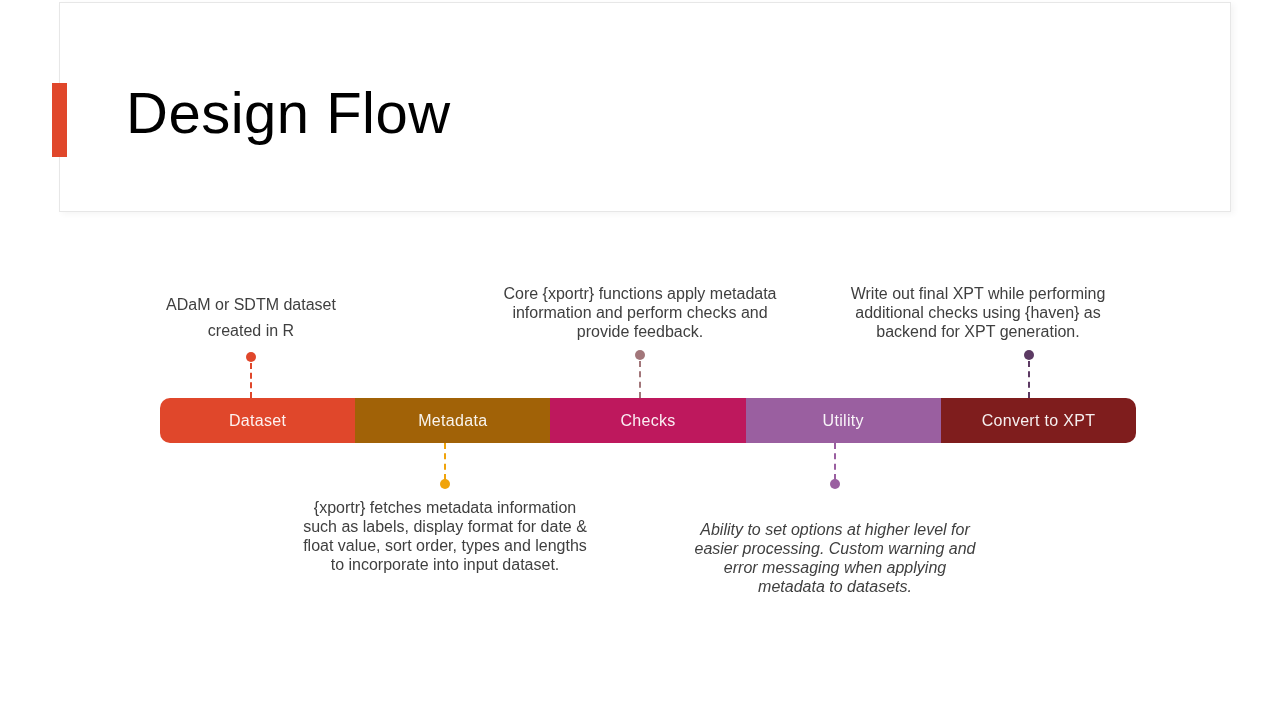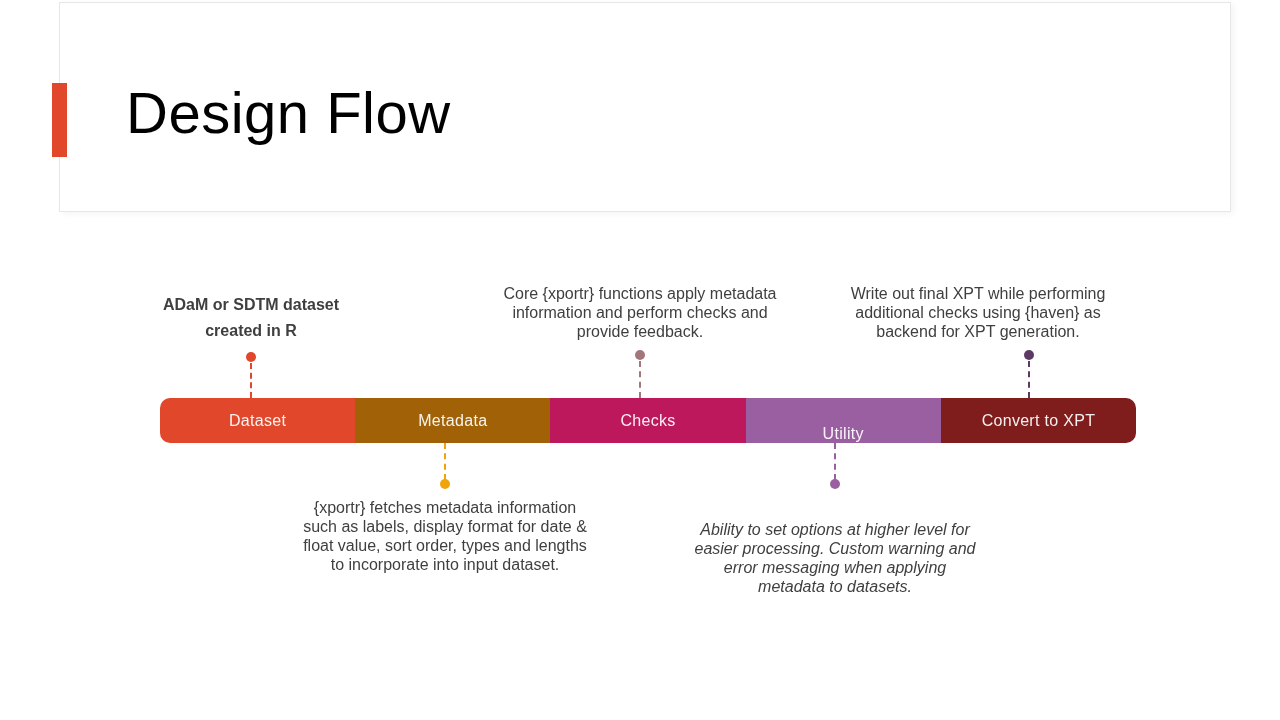--- a/index.html
+++ b/index.html
@@ -82,21 +82,21 @@
 
   
   .note {
     position: absolute;
     text-align: center;
     color: #3f3f3f;
     font-size: 16px;
     line-height: 19px;
     white-space: pre-line;
   }
-  #note-dataset  { left: 111px; top: 292px; width: 280px; line-height: 26px; font-weight: bold; }
+  #note-dataset  { left: 111px; top: 292px; width: 280px; line-height: 26px; }
   #note-checks   { left: 465px; top: 284px; width: 350px; }
   #note-xpt      { left: 803px; top: 284px; width: 350px; }
   #note-metadata { left: 265px; top: 498px; width: 360px; }
   #note-utility  { left: 655px; top: 520px; width: 360px; font-style: italic; }
 </style>
 </head>
 <body>
 
 <div class="title-box"></div>
 <div class="accent-bar" style="background-color: rgb(224, 71, 43);"></div>
@@ -126,21 +126,21 @@
 <div class="flow-bar">
   <div class="flow-segment" style="background-color: rgb(224, 71, 43);">
     <span class="flow-segment-label">Dataset</span>
   </div>
   <div class="flow-segment" style="background-color: #a16207;">
     <span class="flow-segment-label">Metadata</span>
   </div>
   <div class="flow-segment" style="background-color: #be185d;">
     <span class="flow-segment-label">Checks</span>
   </div>
-  <div class="flow-segment" style="background-color: rgb(154, 95, 160); align-items: flex-end;">
+  <div class="flow-segment" style="background-color: rgb(154, 95, 160);">
     <span class="flow-segment-label">Utility</span>
   </div>
   <div class="flow-segment" style="background-color: #7f1d1d;">
     <span class="flow-segment-label">Convert to XPT</span>
   </div>
 </div>
 
 <div class="note" id="note-metadata">{xportr} fetches metadata information
 such as labels, display format for date &amp;
 float value, sort order, types and lengths

